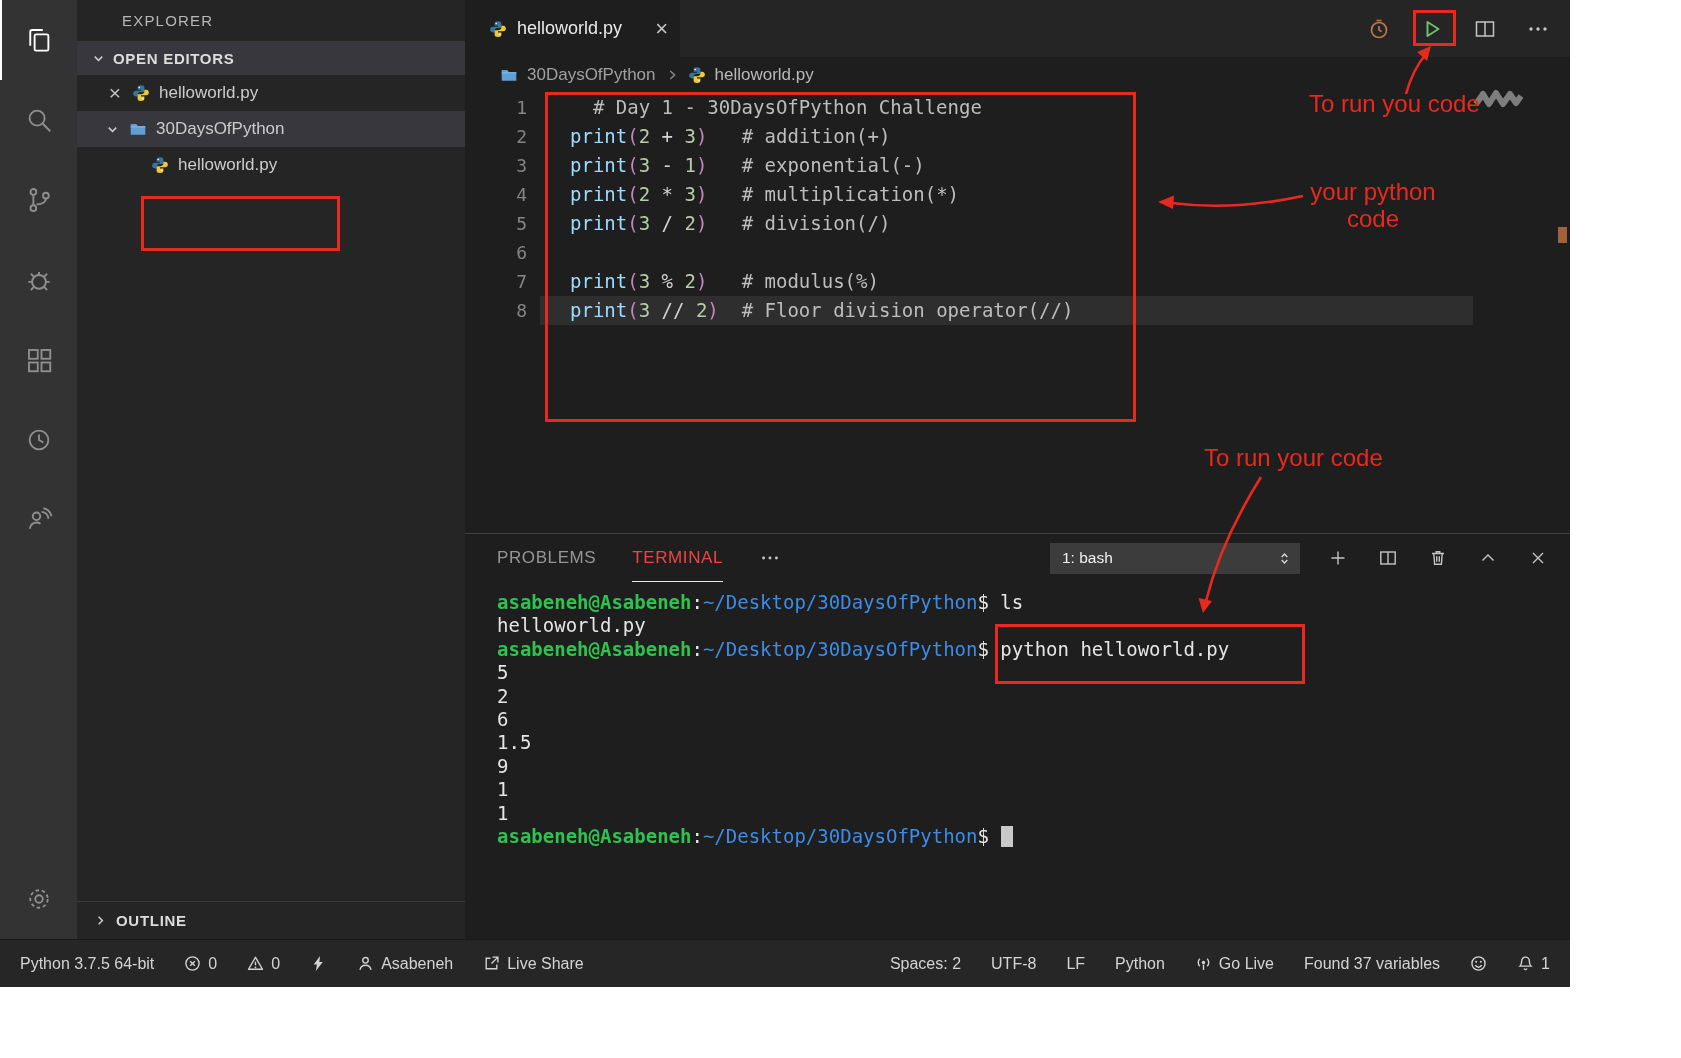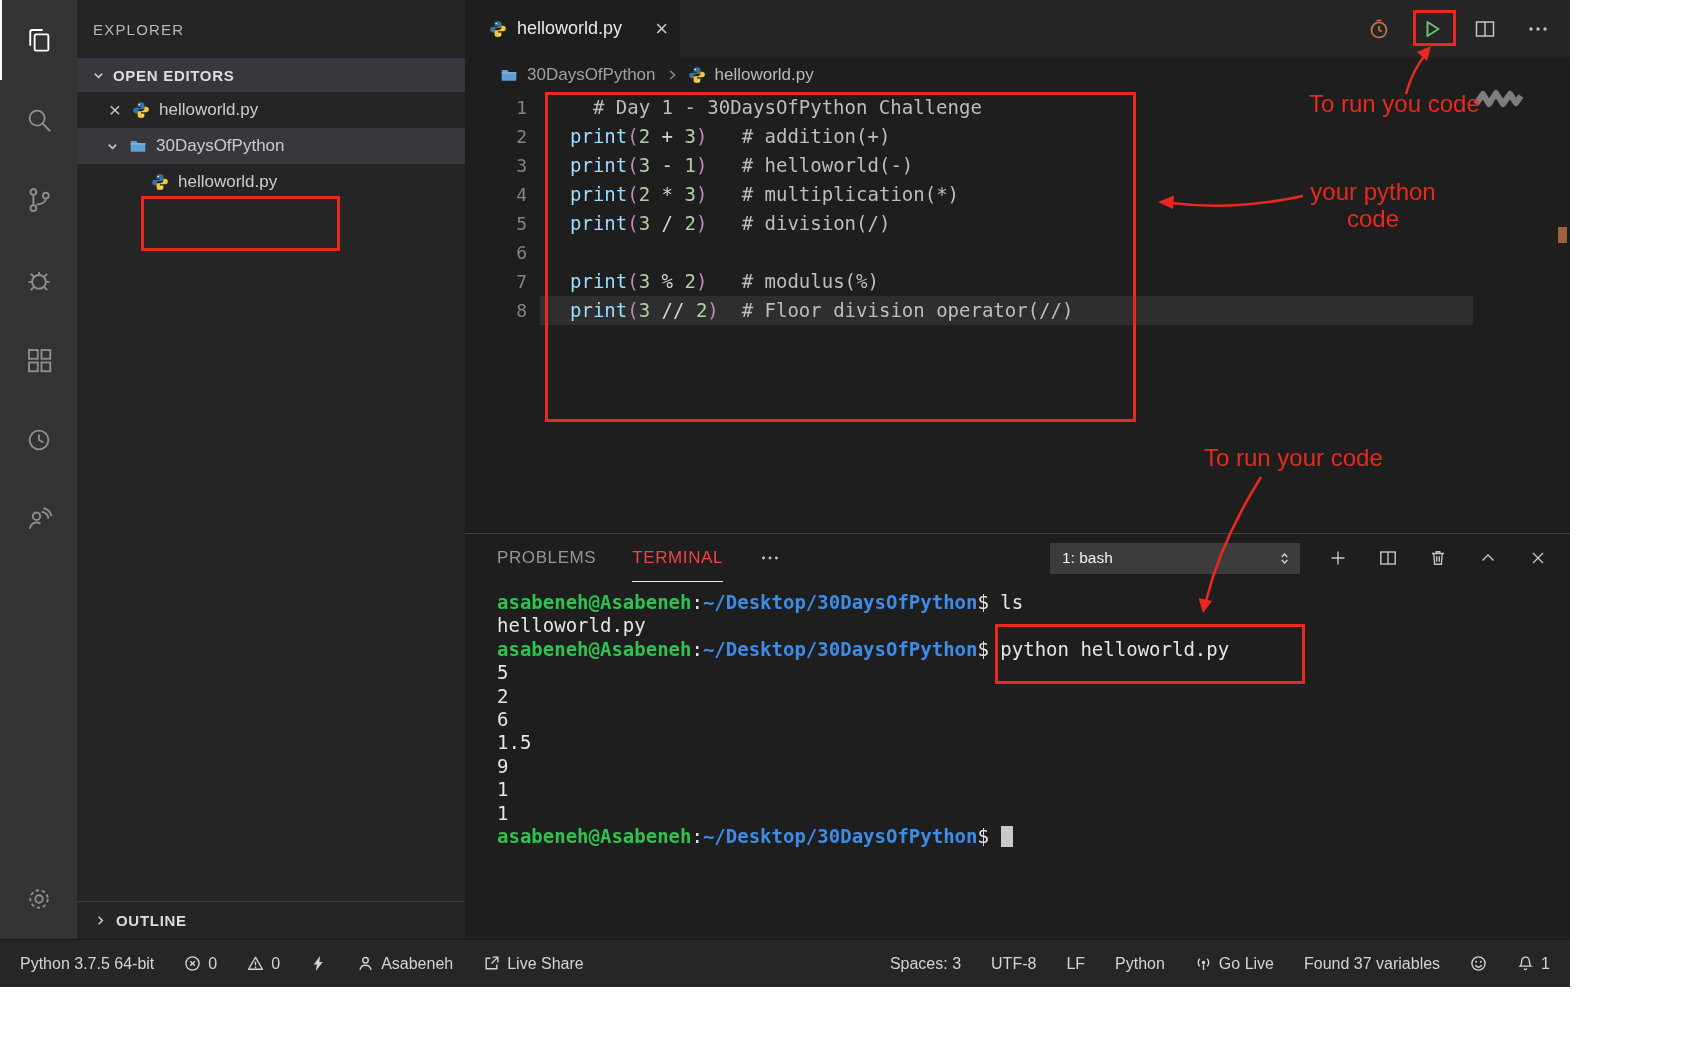--- a/index.html
+++ b/index.html
@@ -18,21 +18,21 @@
   
   .activity-bar{width:77px;background:#333333;display:flex;flex-direction:column;align-items:stretch}
   .ab-item{height:80px;display:flex;align-items:center;justify-content:center;color:#8f8f8f;cursor:pointer}
   .ab-item.active{color:#ffffff;box-shadow:inset 2px 0 0 #ffffff}
   .ab-item svg{width:30px;height:30px}
   .ab-item svg *{fill:none;stroke:currentColor;stroke-width:1.5}
   .ab-gear{margin-top:auto}
 
   
   .sidebar{width:388px;background:#252526;color:#cccccc;display:flex;flex-direction:column;font-size:17px}
-  .sb-title{height:58px;display:flex;align-items:center;padding-left:16px;font-size:15px;letter-spacing:1.2px;color:#b8b8b8}
+  .sb-title{height:41px;display:flex;align-items:center;padding-left:45px;font-size:15px;letter-spacing:1.2px;color:#b8b8b8}
   .sb-bar{height:34px;background:#37373d;display:flex;align-items:center;padding-left:14px;gap:7px;font-size:15px;font-weight:bold;letter-spacing:.7px;color:#dddddd;cursor:pointer}
   .sb-item{height:36px;display:flex;align-items:center;gap:9px;cursor:pointer;white-space:nowrap}
   .sb-item.oe{padding-left:30px}
   .oe-close{color:#c0c0c0;font-size:21px;width:16px;text-align:center;line-height:16px}
   .sb-item.folder{padding-left:28px;background:#37373d}
   .sb-item.file{padding-left:74px}
   .chev svg{width:15px;height:15px}
   .chev svg *{fill:none;stroke:#cccccc;stroke-width:1.6}
   .sb-spacer{flex:1}
   .sb-outline{height:38px;border-top:1px solid #3c3c3c;display:flex;align-items:center;gap:8px;padding-left:16px;font-size:15px;font-weight:bold;letter-spacing:.7px;color:#dddddd;cursor:pointer}
@@ -70,21 +70,21 @@
   .shell-select{margin-left:auto;width:250px;height:31px;background:#3c3c3c;display:flex;align-items:center;justify-content:space-between;padding:0 8px 0 12px;font-size:15.5px;color:#f0f0f0;cursor:pointer}
   .shell-select svg{width:15px;height:15px}
   .shell-select svg *{fill:none;stroke:#d7d7d7;stroke-width:1.5}
   .panel-actions{display:flex;align-items:center;gap:30px;margin-left:28px;color:#c5c5c5}
   .pa{width:20px;height:20px;cursor:pointer}
   .pa svg{width:20px;height:20px}
   .pa svg *{fill:none;stroke:currentColor;stroke-width:1.4}
   .terminal{flex:1;padding:9px 0 0 32px;font-family:var(--mono);font-size:19px;line-height:23.4px;color:#e5e5e5}
   .t-line{white-space:pre;height:23.4px}
   .t-u{color:#2fc24f;font-weight:bold}
-  .t-d{color:#3c8ce8;font-weight:bold}
+  .t-d{color:#3c8ce8;font-weight:normal}
   .t-p,.t-c{color:#e5e5e5}
   .t-cursor{display:inline-block;width:12px;height:21px;background:#c9c9c9;vertical-align:-4px;margin-left:1px}
 
   
   .status-bar{height:48px;background:#262626;border-top:1px solid #191919;display:flex;align-items:center;color:#d4d4d4;font-size:16px}
   .sb-left{display:flex;align-items:center;gap:30px;padding-left:20px}
   .sb-right{margin-left:auto;display:flex;align-items:center;gap:30px;padding-right:20px}
   .status-item{display:flex;align-items:center;gap:7px;cursor:pointer;white-space:nowrap}
   .st-icon svg{width:17px;height:17px}
 
@@ -295,21 +295,21 @@
             <div class="code-line">
               <span class="ln">1</span>
               <span class="line-body"><span class="tk-pl">  </span><span class="tk-cm"># Day 1 - 30DaysOfPython Challenge</span></span>
             </div>
             <div class="code-line">
               <span class="ln">2</span>
               <span class="line-body"><span class="tk-fn">print</span><span class="tk-br">(</span><span class="tk-nu">2</span><span class="tk-op"> + </span><span class="tk-nu">3</span><span class="tk-br">)</span><span class="tk-pl">   </span><span class="tk-cm"># addition(+)</span></span>
             </div>
             <div class="code-line">
               <span class="ln">3</span>
-              <span class="line-body"><span class="tk-fn">print</span><span class="tk-br">(</span><span class="tk-nu">3</span><span class="tk-op"> - </span><span class="tk-nu">1</span><span class="tk-br">)</span><span class="tk-pl">   </span><span class="tk-cm"># helloworld(-)</span></span>
+              <span class="line-body"><span class="tk-fn">print</span><span class="tk-br">(</span><span class="tk-nu">3</span><span class="tk-op"> - </span><span class="tk-nu">1</span><span class="tk-br">)</span><span class="tk-pl">   </span><span class="tk-cm"># exponential(-)</span></span>
             </div>
             <div class="code-line">
               <span class="ln">4</span>
               <span class="line-body"><span class="tk-fn">print</span><span class="tk-br">(</span><span class="tk-nu">2</span><span class="tk-op"> * </span><span class="tk-nu">3</span><span class="tk-br">)</span><span class="tk-pl">   </span><span class="tk-cm"># multiplication(*)</span></span>
             </div>
             <div class="code-line">
               <span class="ln">5</span>
               <span class="line-body"><span class="tk-fn">print</span><span class="tk-br">(</span><span class="tk-nu">3</span><span class="tk-op"> / </span><span class="tk-nu">2</span><span class="tk-br">)</span><span class="tk-pl">   </span><span class="tk-cm"># division(/)</span></span>
             </div>
             <div class="code-line">
@@ -437,21 +437,21 @@
             <svg viewBox="0 0 16 16">
               <path d="M7 3H3v10h10V9" fill="none" stroke="currentColor" stroke-width="1.3"></path>
               <path d="M9 2h5v5M14 2L8 8" fill="none" stroke="currentColor" stroke-width="1.3"></path>
             </svg>
           </span>
           <span>Live Share</span>
         </div>
       </div>
     <div class="sb-right" id="status-right">
         <div class="status-item">
-          <span>Spaces: 3</span>
+          <span>Spaces: 2</span>
         </div>
         <div class="status-item">
           <span>UTF-8</span>
         </div>
         <div class="status-item">
           <span>LF</span>
         </div>
         <div class="status-item">
           <span>Python</span>
         </div>

